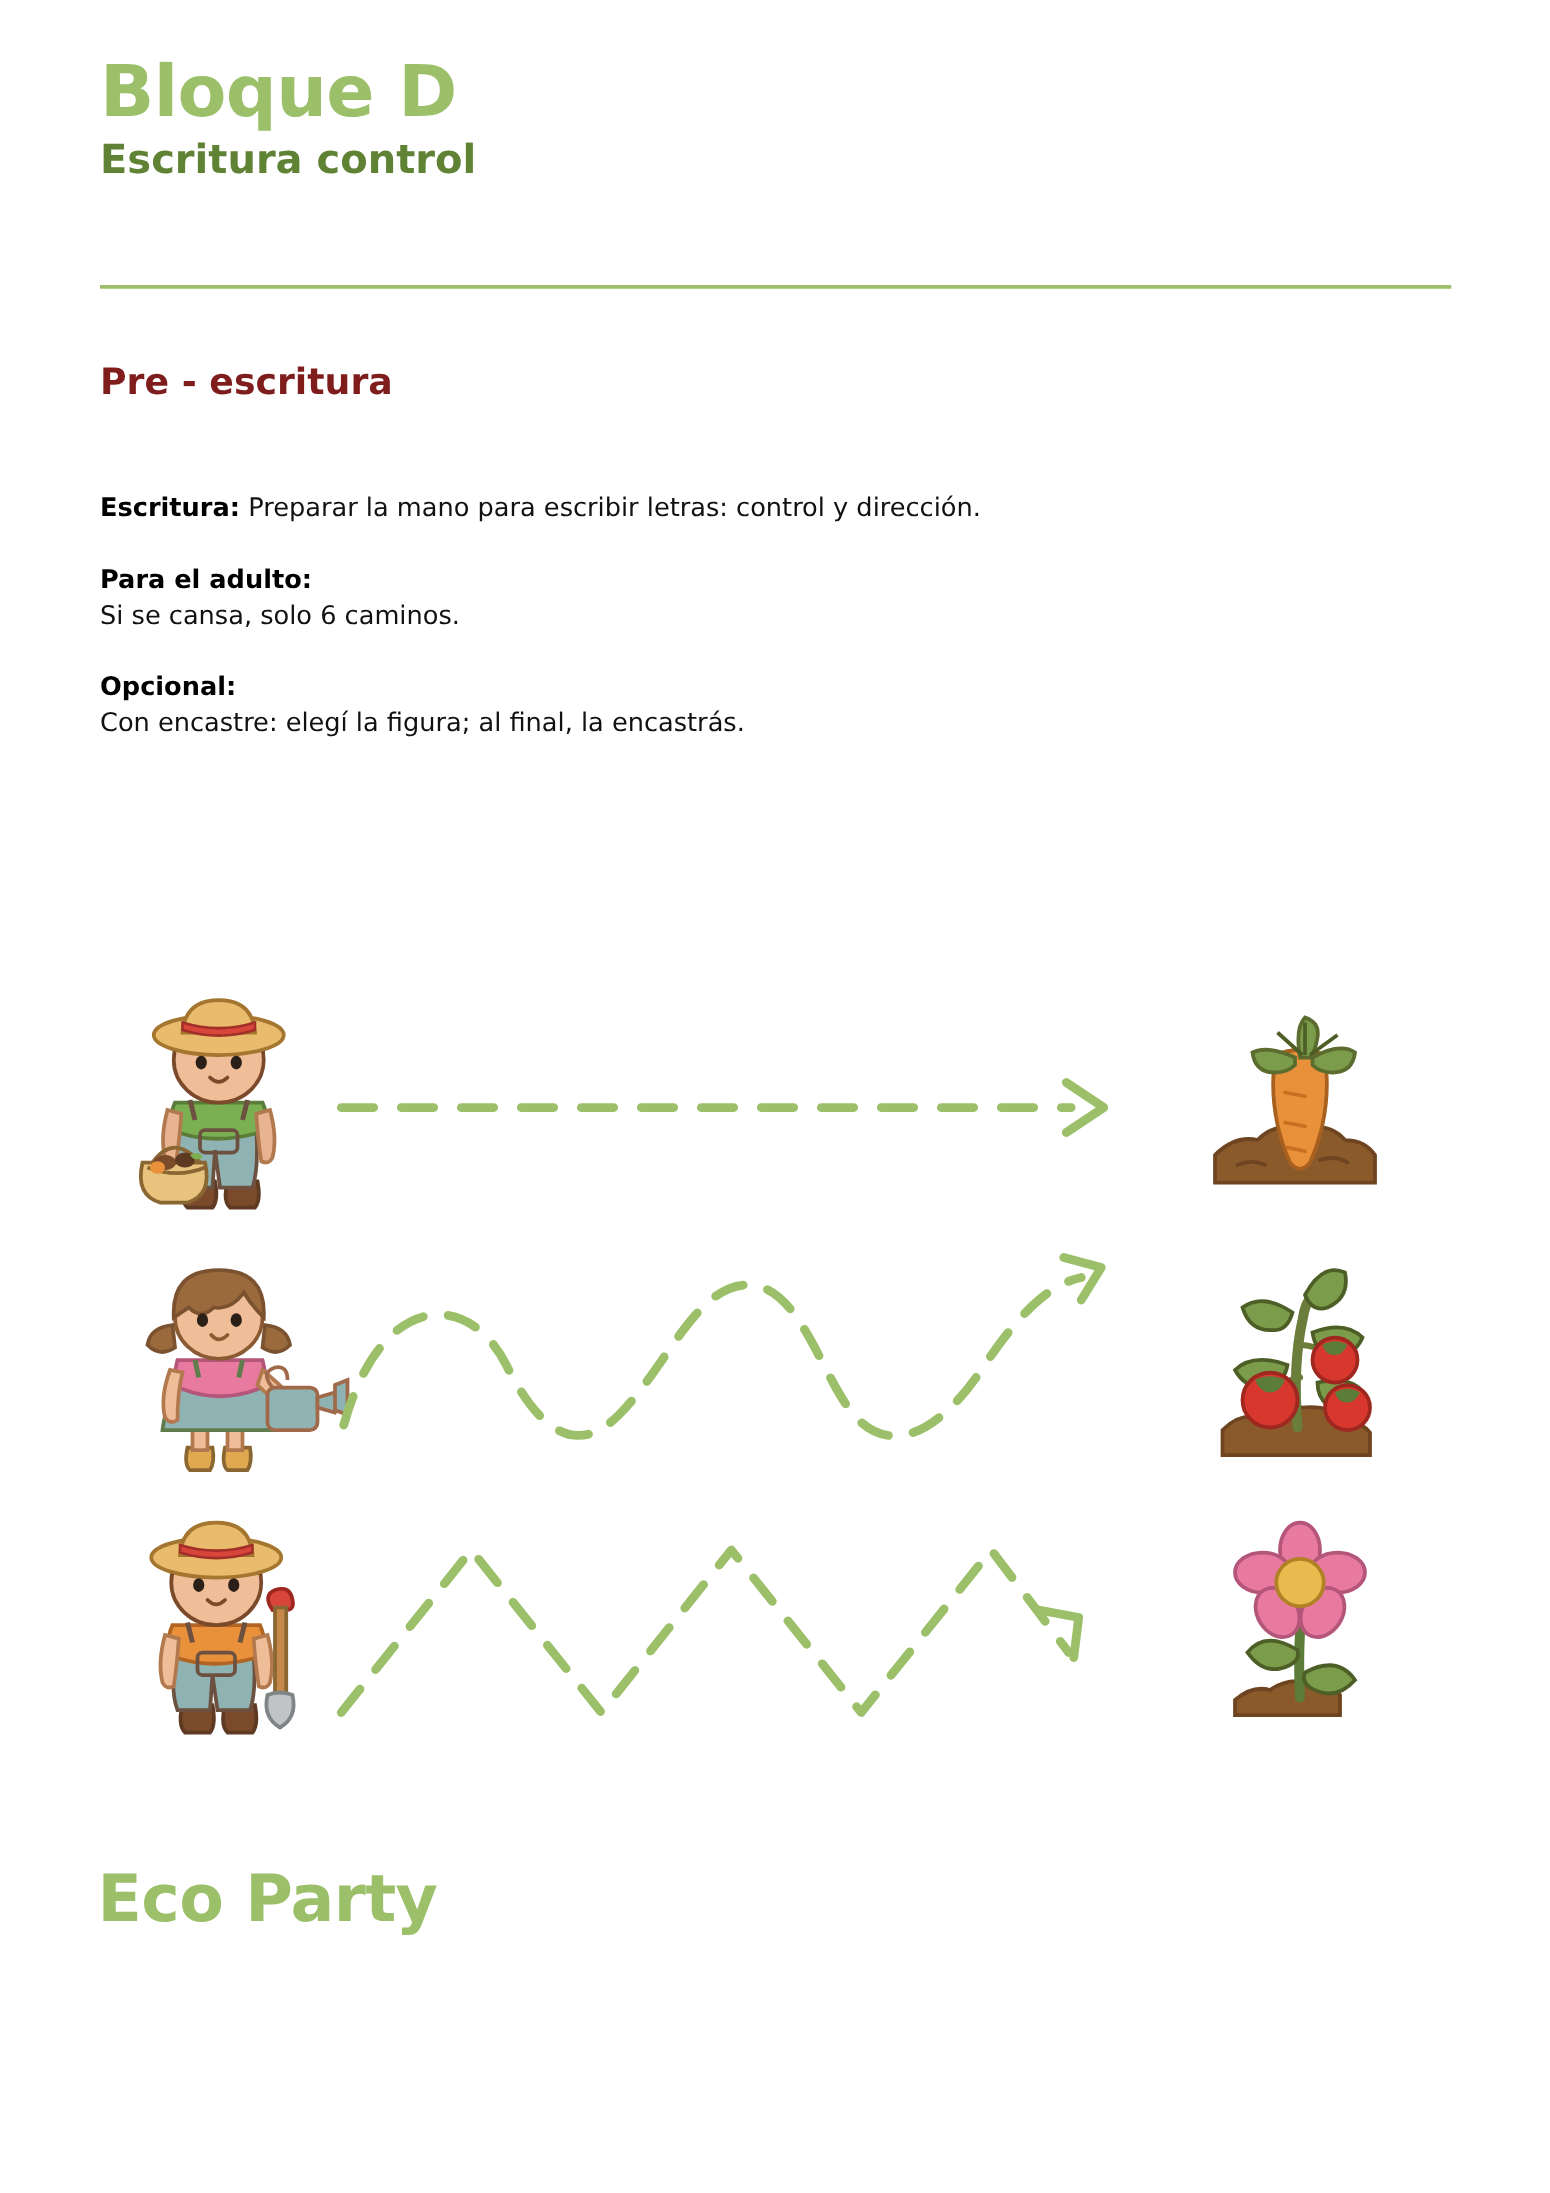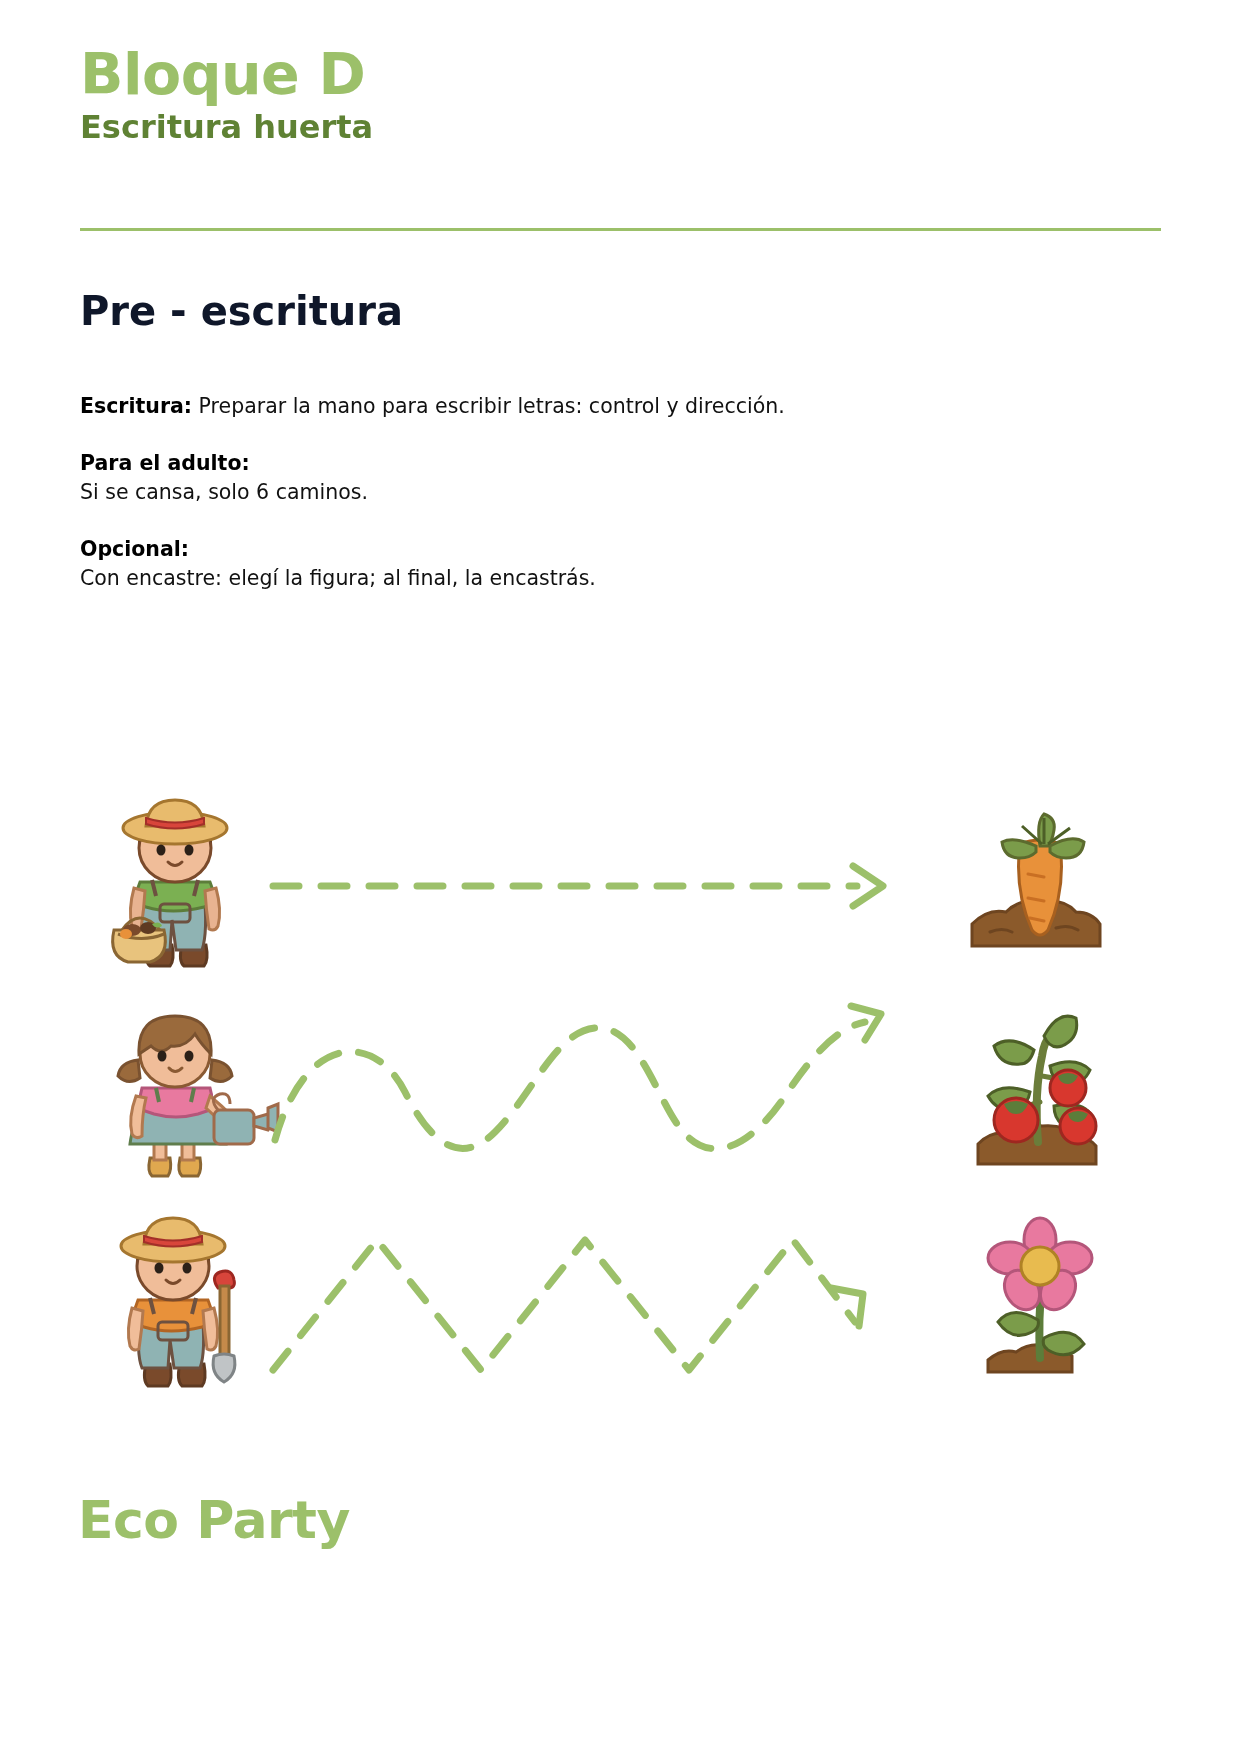--- a/index.html
+++ b/index.html
@@ -52,23 +52,23 @@
     width: 1081px;
     height: 3px;
     background: #9cc06a;
   }
 
   
   .section-heading {
     position: absolute;
     left: 80px;
     top: 288px;
-    font-size: 40px;
-    font-weight: bold;
-    color: #0f172a;
+    font-size: 29px;
+    font-weight: bold;
+    color: #7f1d1d;
     letter-spacing: 0px;
   }
 
   .body-block {
     position: absolute;
     left: 80px;
     top: 392px;
     width: 1060px;
   }
   .para {
@@ -137,21 +137,21 @@
 
   svg { display: block; overflow: visible; }
 </style>
 </head>
 <body>
 
 <div class="page">
 
   <div class="header">
     <div class="title">Bloque D</div>
-    <div class="subtitle">Escritura huerta</div>
+    <div class="subtitle">Escritura control</div>
   </div>
   <div class="rule"></div>
 
   <div class="section-heading">Pre - escritura</div>
 
   <div class="body-block">
 
     <p class="para">
       <span class="lbl">Escritura:</span><span> Preparar la mano para escribir letras: control y dirección.</span>
     </p>

